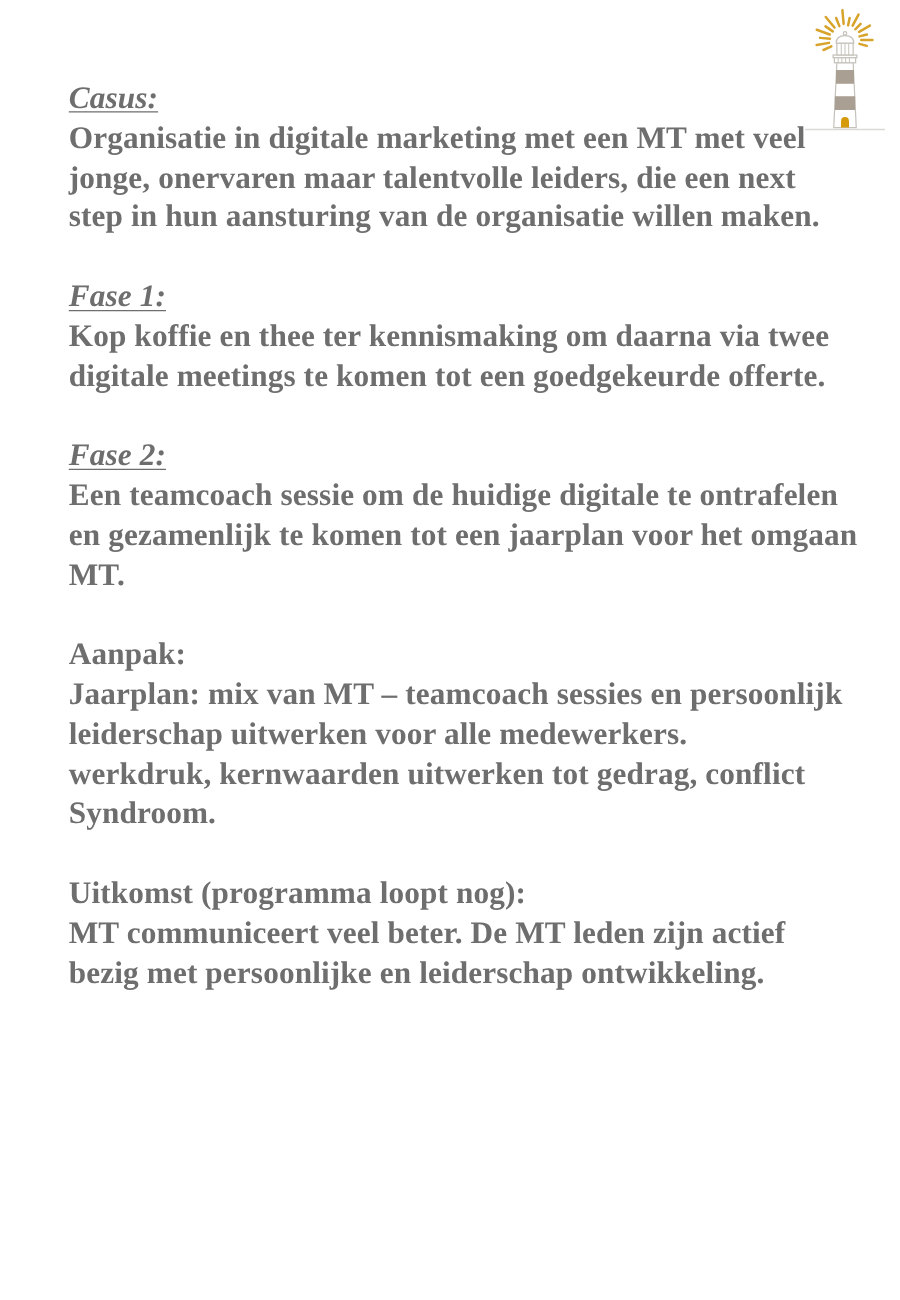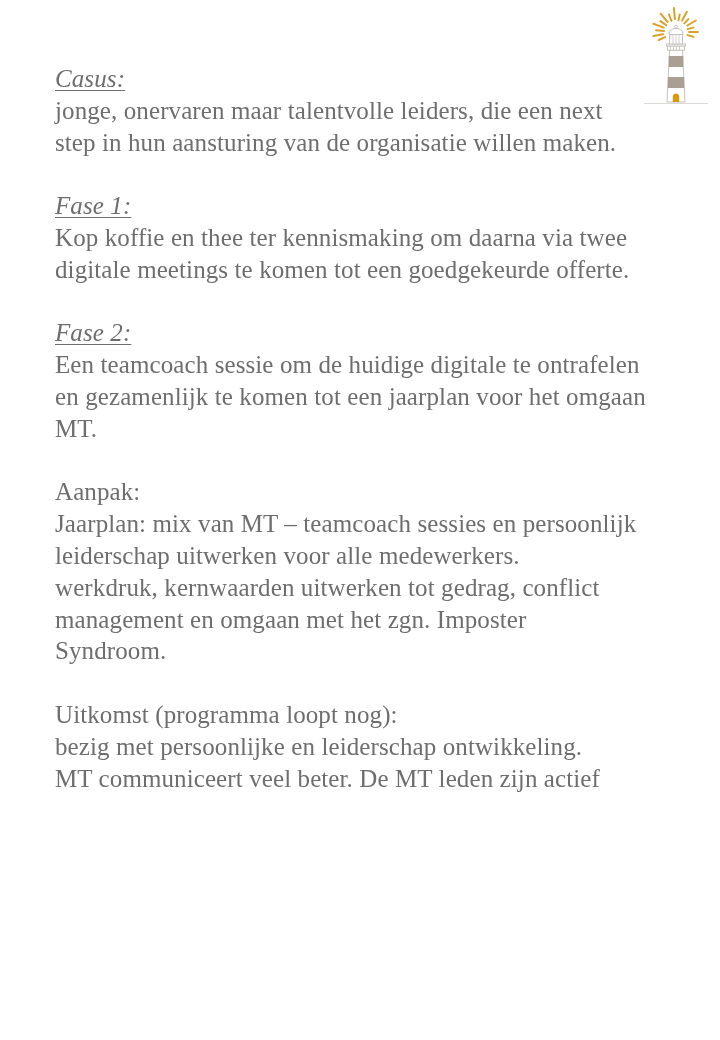--- a/index.html
+++ b/index.html
@@ -20,20 +20,21 @@
     left: 55px;
     top: 63px;
     width: 640px;
     color: var(--text-color, #6e6e6e);
     font-size: 25px;
     line-height: 31.8px;
     letter-spacing: 0.1px;
   }
   .section {
     margin: 0 0 31.8px 0;
+    font-weight: bold;
   }
   .section:last-child { margin-bottom: 0; }
   .heading {
     font-style: italic;
     text-decoration: underline;
     text-decoration-thickness: 1px;
     text-underline-offset: 3px;
   }
   .heading.plain {
     font-style: normal;
@@ -106,20 +107,21 @@
 
         <path class="door" d="M 36.8 96 L 36.8 91 Q 36.8 87.5 40 87.5 Q 43.2 87.5 43.2 91 L 43.2 96 Z"></path>
       </g>
     </svg>
   </div>
 
   <main id="doc-body">
   <section class="section">
     <div class="heading">Casus:</div>
 
+  <div class="line">Organisatie in digitale marketing met een MT met veel</div>
 
   <div class="line">jonge, onervaren maar talentvolle leiders, die een next</div>
 
   <div class="line">step in hun aansturing van de organisatie willen maken.</div>
 </section>
 
   <section class="section">
     <div class="heading">Fase 1:</div>
 
   <div class="line">Kop koffie en thee ter kennismaking om daarna via twee</div>
@@ -141,27 +143,26 @@
 
   <div class="line">Aanpak:</div>
 
   <div class="line">Jaarplan: mix van MT – teamcoach sessies en persoonlijk</div>
 
   <div class="line">leiderschap uitwerken voor alle medewerkers.</div>
 
 
   <div class="line">werkdruk, kernwaarden uitwerken tot gedrag, conflict</div>
 
-  <div class="line">management en omgaan met het zgn. Imposter</div>
 
   <div class="line">Syndroom.</div>
 </section>
 
   <section class="section">
     <div class="heading plain">Uitkomst (programma loopt nog):</div>
 
+  <div class="line">MT communiceert veel beter. De MT leden zijn actief</div>
+
   <div class="line">bezig met persoonlijke en leiderschap ontwikkeling.</div>
-
-  <div class="line">MT communiceert veel beter. De MT leden zijn actief</div>
 </section>
 </main>
 
 </div>
 
 </body></html>

